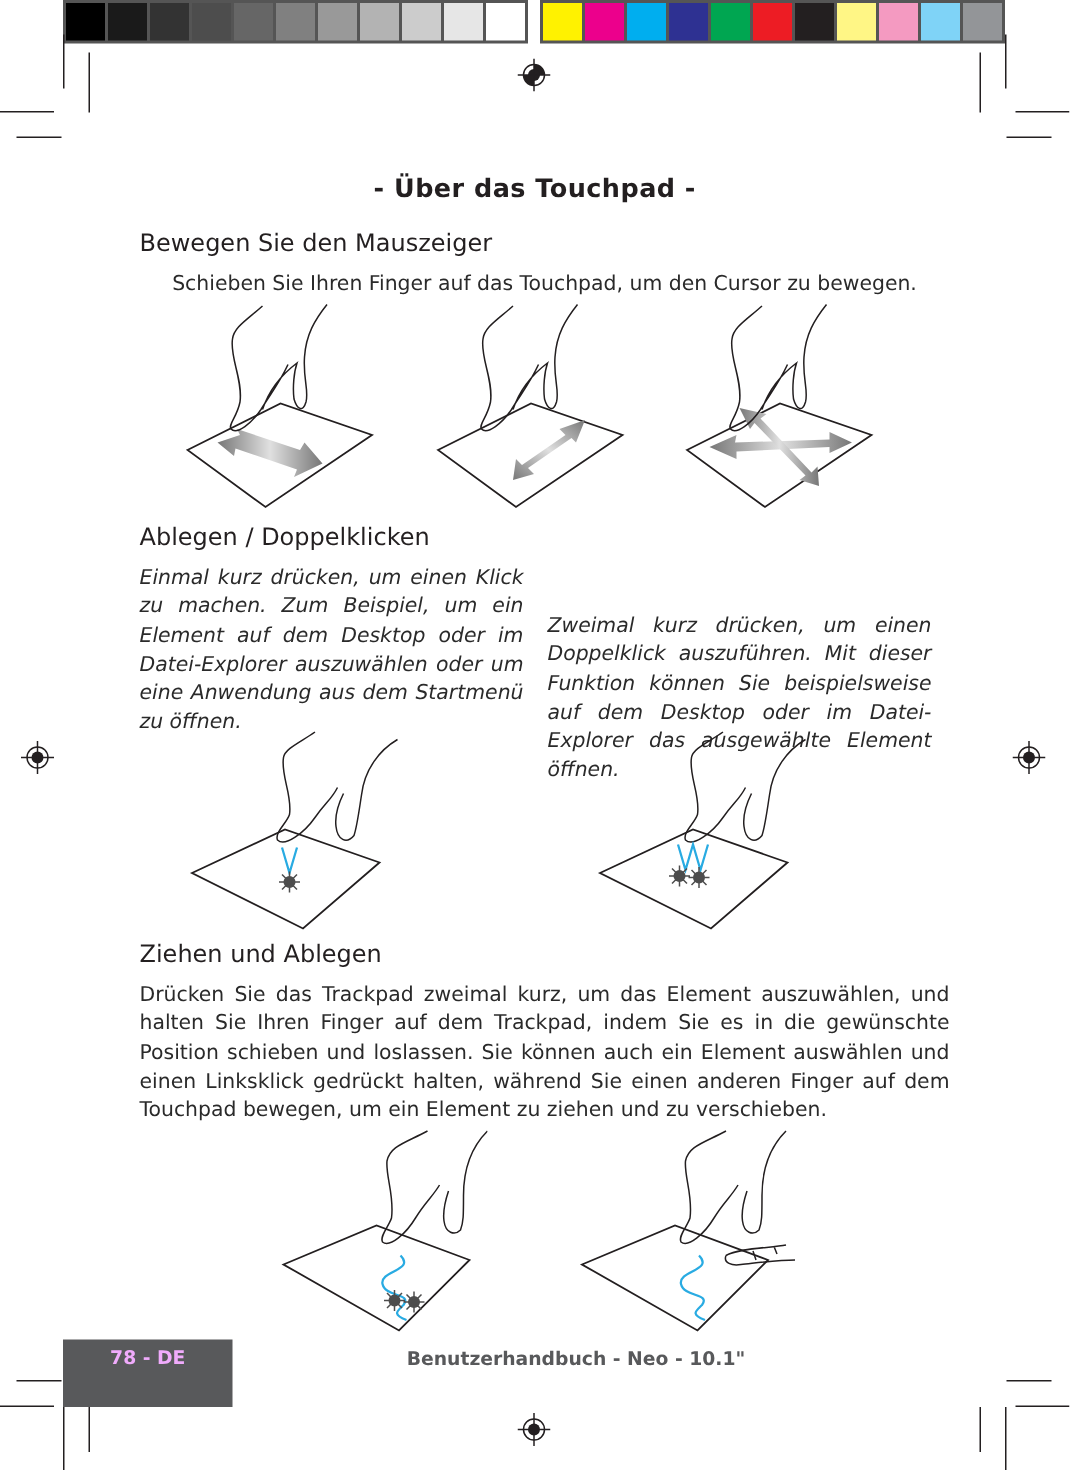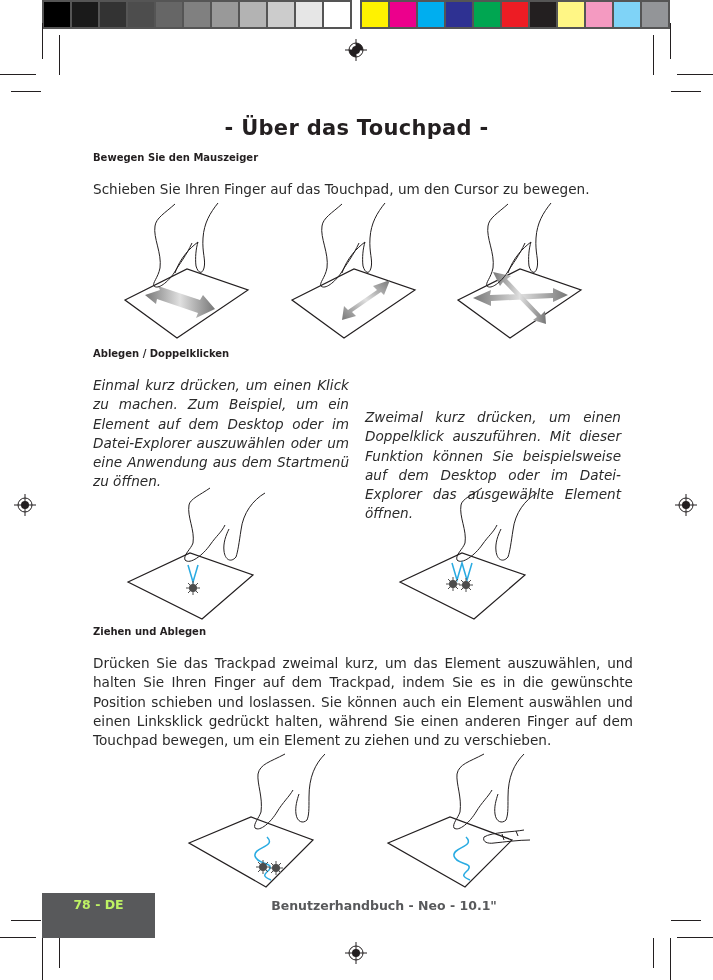--- a/index.html
+++ b/index.html
@@ -7,28 +7,28 @@
          font-family:"DejaVu Sans", sans-serif; color:#231f20; }
   
   .bar { position:absolute; top:0; height:29px; display:flex; background:#555; padding:2px 2px 2px 2px; box-sizing:border-box; }
   .bar .sw { height:25px; margin-right:2px; }
   .bar .sw:last-child { margin-right:0; }
   
   .crop { position:absolute; background:#231f20; }
   
   .reg { position:absolute; width:22px; height:22px; }
   h1.title { position:absolute; left:0; width:713px; top:116px; margin:0; text-align:center;
-             font-size:21px; font-weight:bold; letter-spacing:0.3px; }
-  .h2 { position:absolute; left:93px; font-size:10px; font-weight:bold; margin:0; }
+             font-size:17px; font-weight:bold; letter-spacing:0.3px; }
+  .h2 { position:absolute; left:93px; font-size:16px; font-weight:normal; margin:0; }
   .p { position:absolute; font-size:13.6px; line-height:19.3px; color:#2a2a2a; margin:0; text-align:justify; }
-  .p.intro { left:93px; top:180px; width:540px; text-align:left; white-space:nowrap; }
+  .p.intro { left:93px; top:180px; width:540px; text-align:center; white-space:nowrap; }
   .col { width:256px;font-style:italic; }
   .illus { position:absolute; }
   .footer-tab { position:absolute; left:42px; top:893px; width:113px; height:45px; background:#58595b; }
-  .footer-tab span { position:absolute; left:0; top:4px; width:100%; text-align:center; color:#bef264; font-weight:bold; font-size:12.5px; }
+  .footer-tab span { position:absolute; left:0; top:4px; width:100%; text-align:center; color:#f0abfc; font-weight:bold; font-size:12.5px; }
   .footer-text { position:absolute; left:0; width:713px; top:898px; text-align:center; font-size:12.5px; color:#58595b; font-weight:bold; }
   .footer-text span { margin-left:55px; }
 </style>
 </head>
 <body>
 
 <div class="bar" style="left:42px;">
   <div class="sw" style="width:26px;background:#000000"></div>
   <div class="sw" style="width:26px;background:#1a1a1a"></div>
   <div class="sw" style="width:26px;background:#333333"></div>

